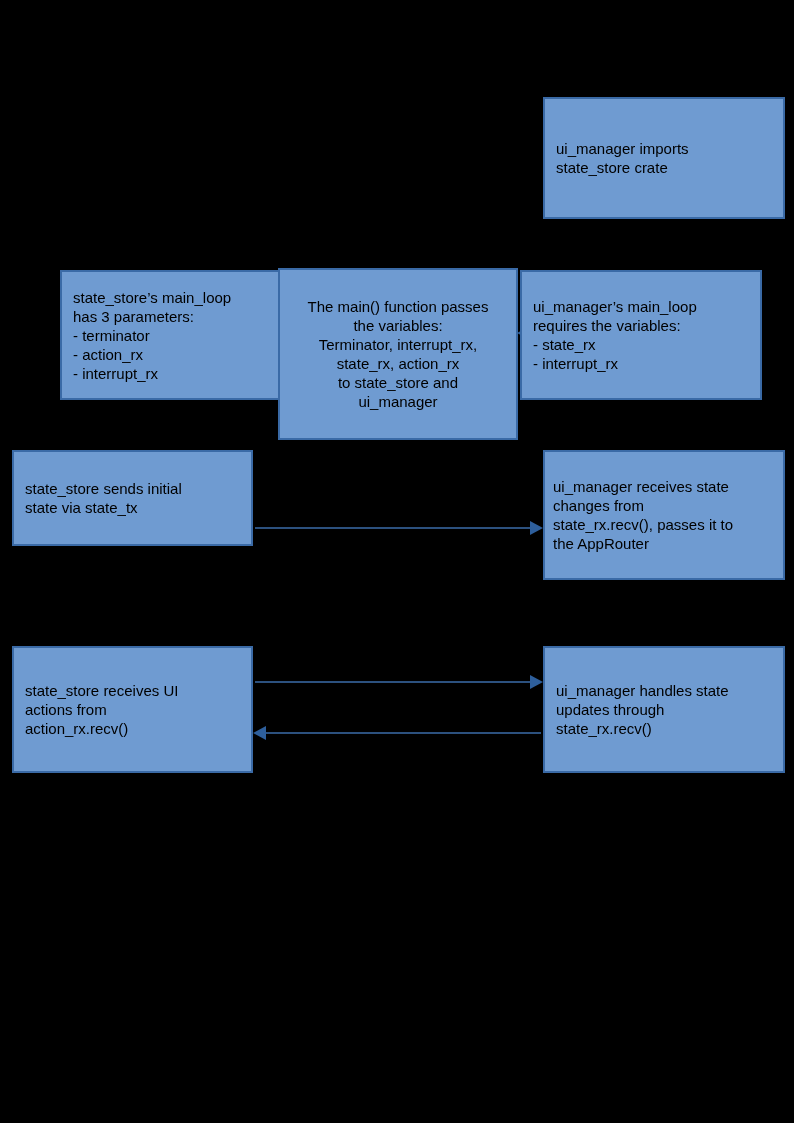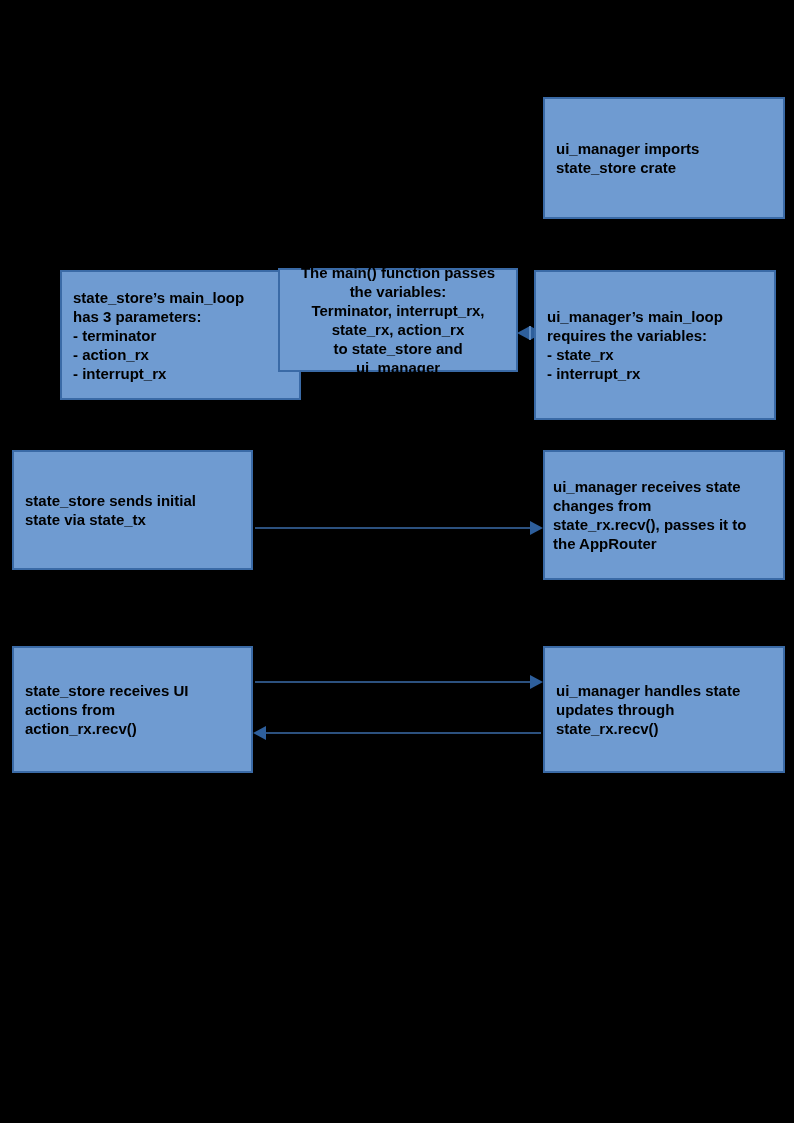--- a/index.html
+++ b/index.html
@@ -15,21 +15,20 @@
     padding: 0;
     background: var(--background);
   }
   .canvas {
     position: relative;
     width: 794px;
     height: 1123px;
     background: var(--background);
     overflow: hidden;
     font-family: "Liberation Sans", sans-serif;
-    font-weight: bold;
   }
   .arrow-layer {
     position: absolute;
     left: 0; top: 0;
     width: 794px;
     height: 1123px;
     pointer-events: none;
   }
   .node {
     position: absolute;
@@ -47,23 +46,23 @@
     white-space: pre-line;
   }
   .node.center {
     justify-content: center;
     text-align: center;
     padding: 6px 4px;
   }
   
   #node-a { left: 543px; top: 97px;  width: 242px; height: 122px; }
   #node-b { left: 12px;  top: 270px; width: 241px; height: 130px; margin-left: 48px; }
-  #node-c { left: 278px; top: 268px; width: 240px; height: 104px; }
-  #node-d { left: 534px; top: 270px; width: 242px; height: 150px; }
-  #node-e { left: 12px;  top: 450px; width: 241px; height: 120px; }
+  #node-c { left: 278px; top: 268px; width: 240px; height: 172px; }
+  #node-d { left: 520px; top: 270px; width: 242px; height: 130px; }
+  #node-e { left: 12px;  top: 450px; width: 241px; height: 96px; }
   #node-f { left: 543px; top: 450px; width: 242px; height: 130px; padding-left: 8px; }
   #node-g { left: 12px;  top: 646px; width: 241px; height: 127px; }
   #node-h { left: 543px; top: 646px; width: 242px; height: 127px; align-items: center; }
 </style>
 </head>
 <body>
 
 <div class="canvas">
 
   <svg class="arrow-layer" viewBox="0 0 794 1123">

